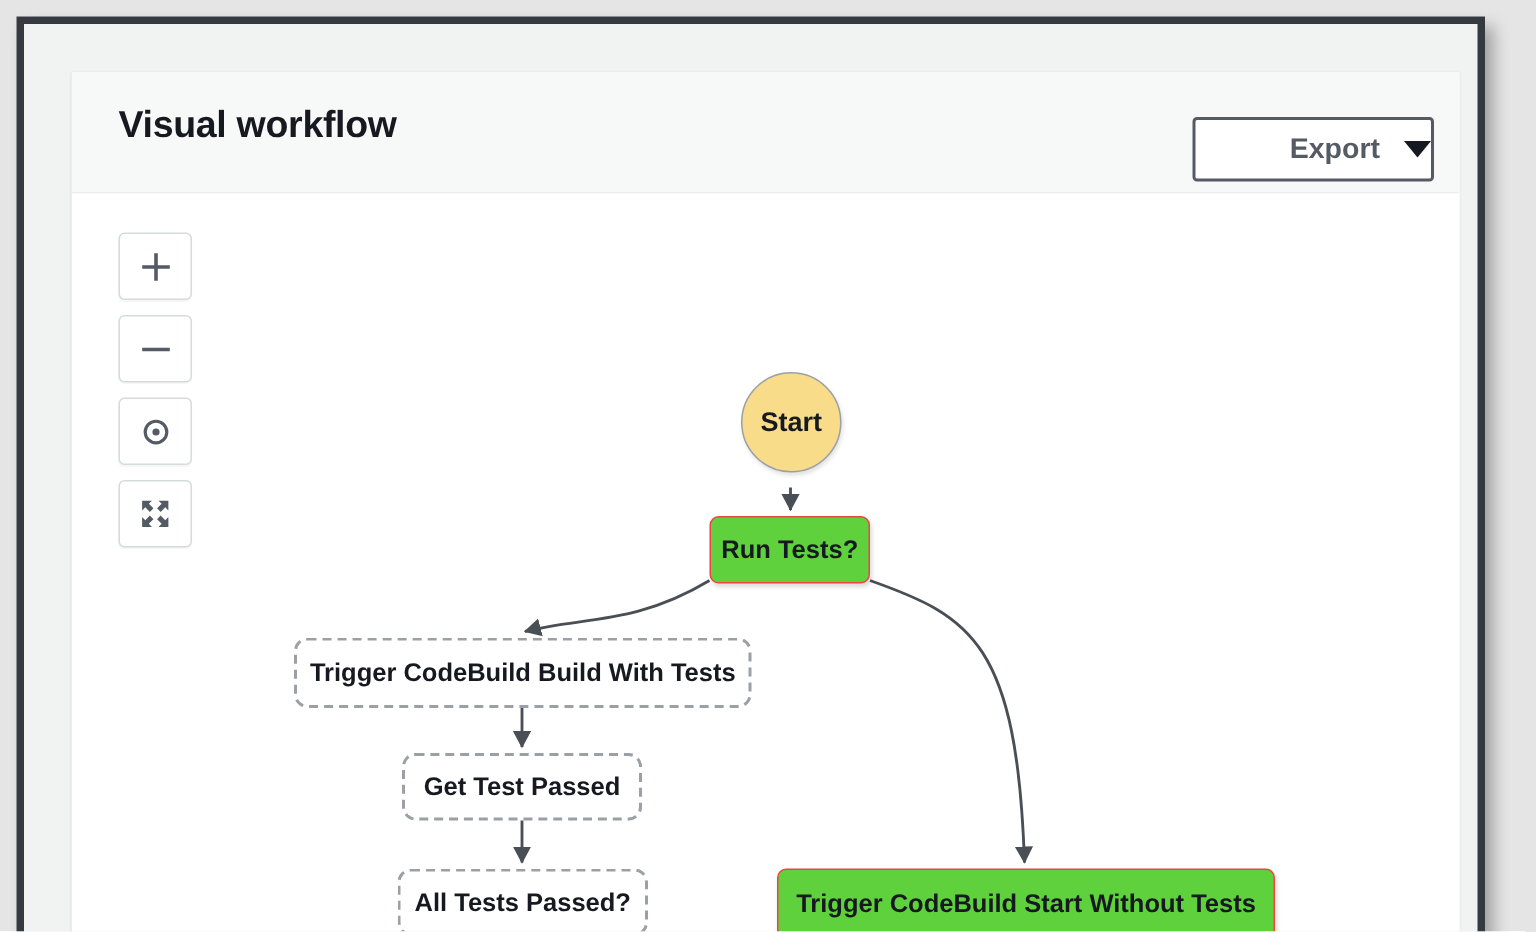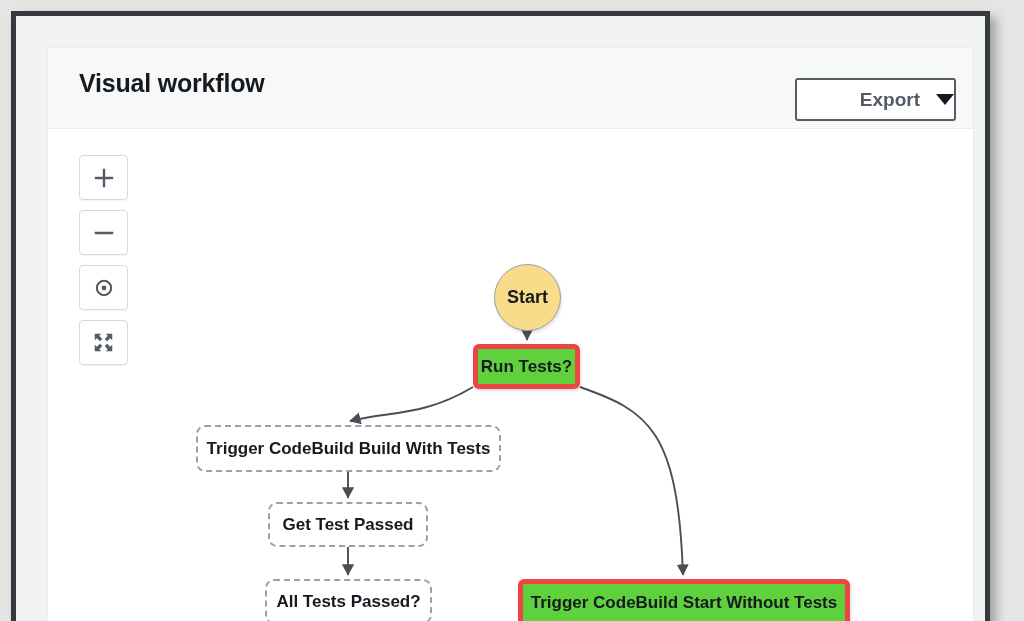--- a/index.html
+++ b/index.html
@@ -154,21 +154,21 @@
   }
   .node.start {
     border-radius: 50%;
     background: #f8dc8a;
     border: 1px solid #9aa0a6;
     font-size: 18px;
     box-shadow: 1px 2px 3px rgba(0,0,0,0.12);
   }
   .node.green {
     background: #5fd13d;
-    border: 5px solid #ef4444;
+    border: 1px solid #ef4444;
     border-radius: 6px;
     box-shadow: 1px 2px 3px rgba(0,0,0,0.14);
   }
   .node.dashed {
     background: transparent;
     border: 2px dashed #9aa0a6;
     border-radius: 9px;
   }
 </style>
 </head>
@@ -242,21 +242,21 @@
               <path d="M350,495 C380,505 385,505 394,523"></path>
               <path d="M636,497 L636,523"></path>
             </g>
             <g fill="none" stroke="#4a4f55" stroke-width="1.9">
               <path d="M205,572 C210,592 225,600 252,608"></path>
               <path d="M394,572 L394,612"></path>
               <path d="M636,572 C640,592 652,600 676,608"></path>
             </g>
           </svg>
 
-          <div class="node start" style="left:446px;top:135px;width:67px;height:67px;">
+          <div class="node start" style="left:446px;top:119px;width:67px;height:67px;">
             <span>Start</span>
           </div>
 
           <div class="node green" style="left:425px;top:215px;width:107px;height:45px;">
             <span>Run Tests?</span>
           </div>
 
           <div class="node dashed" style="left:148px;top:296px;width:305px;height:47px;">
             <span>Trigger CodeBuild Build With Tests</span>
           </div>

